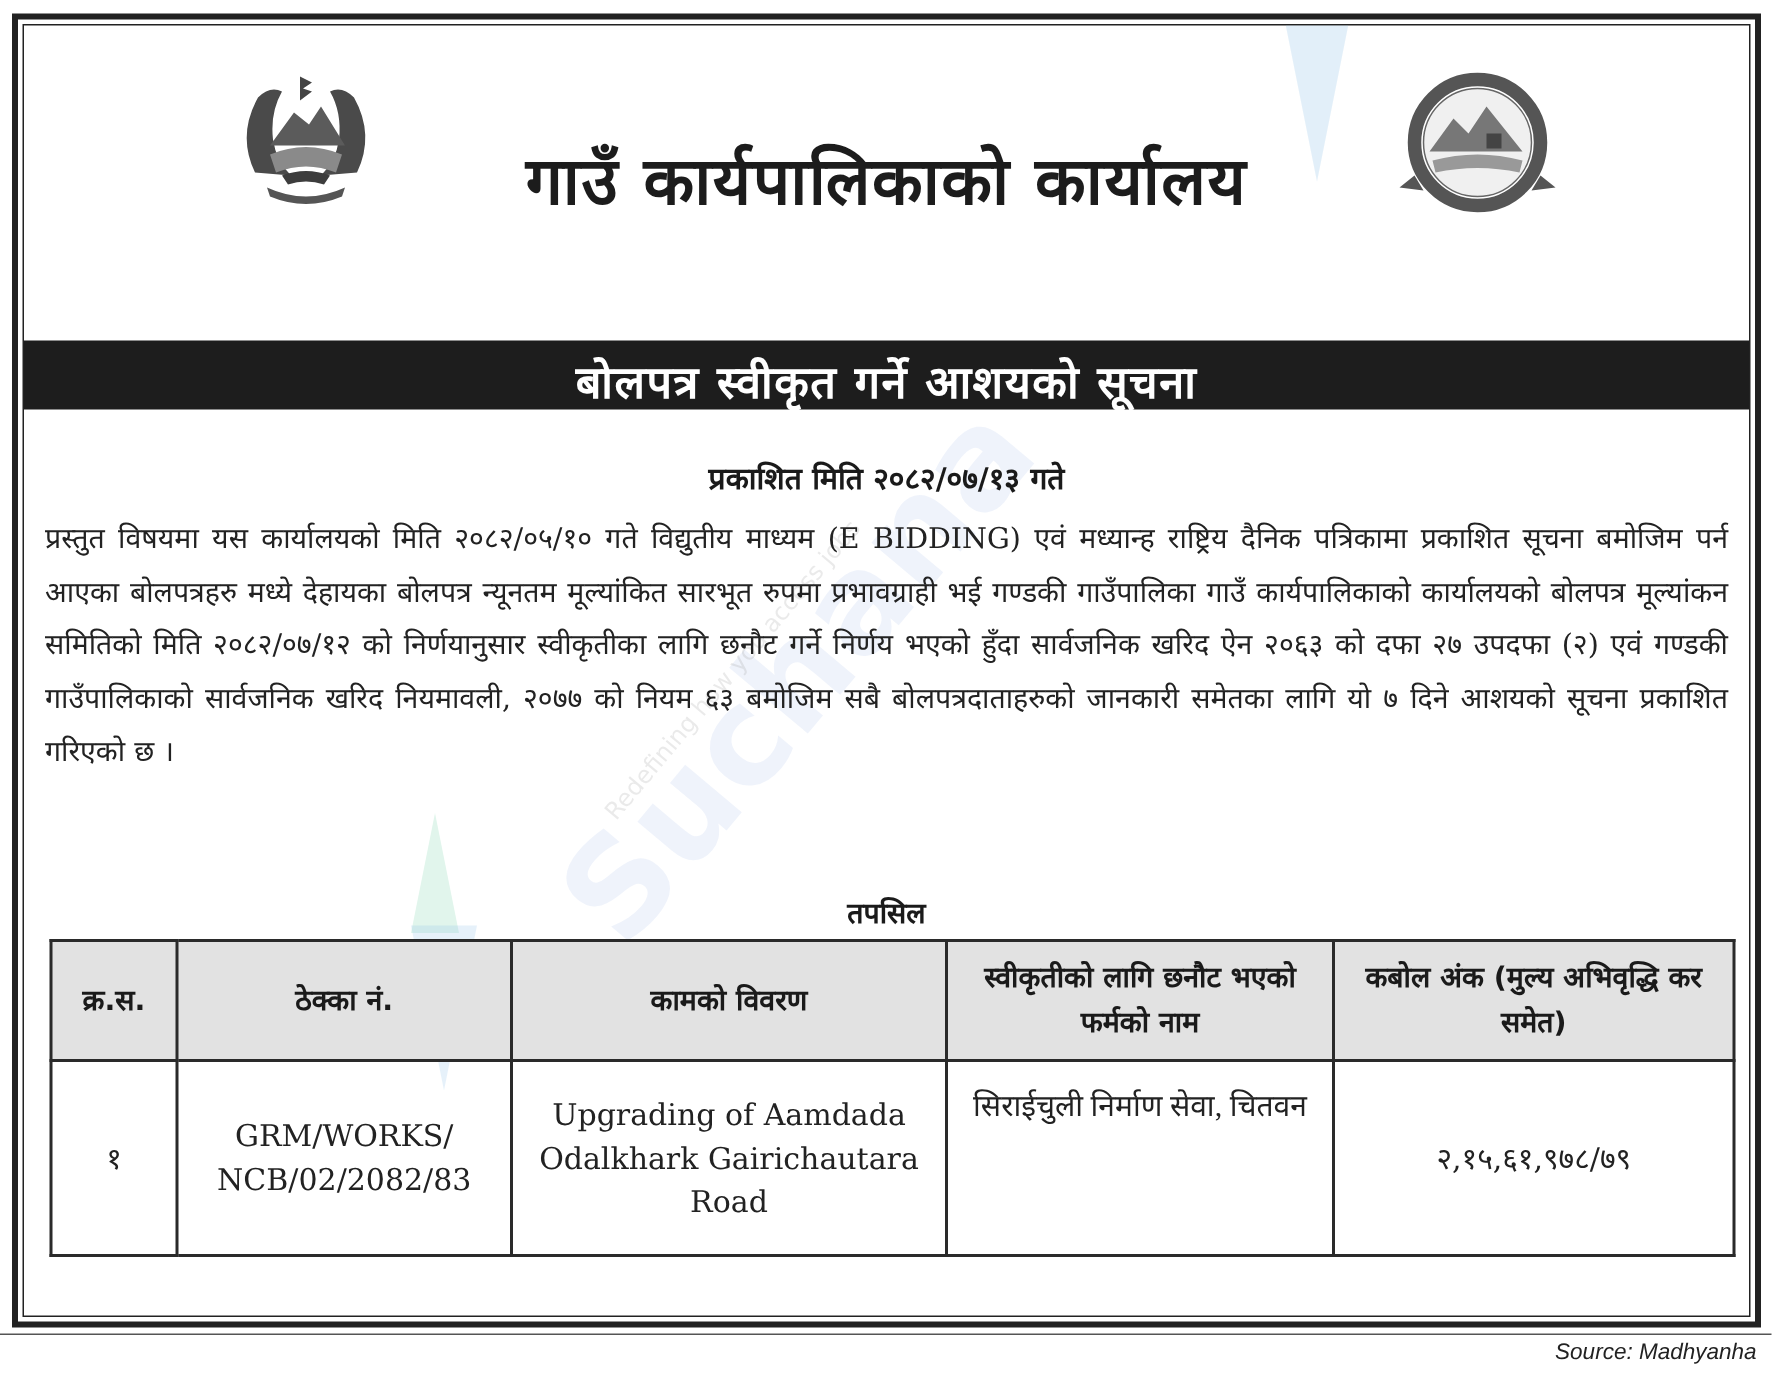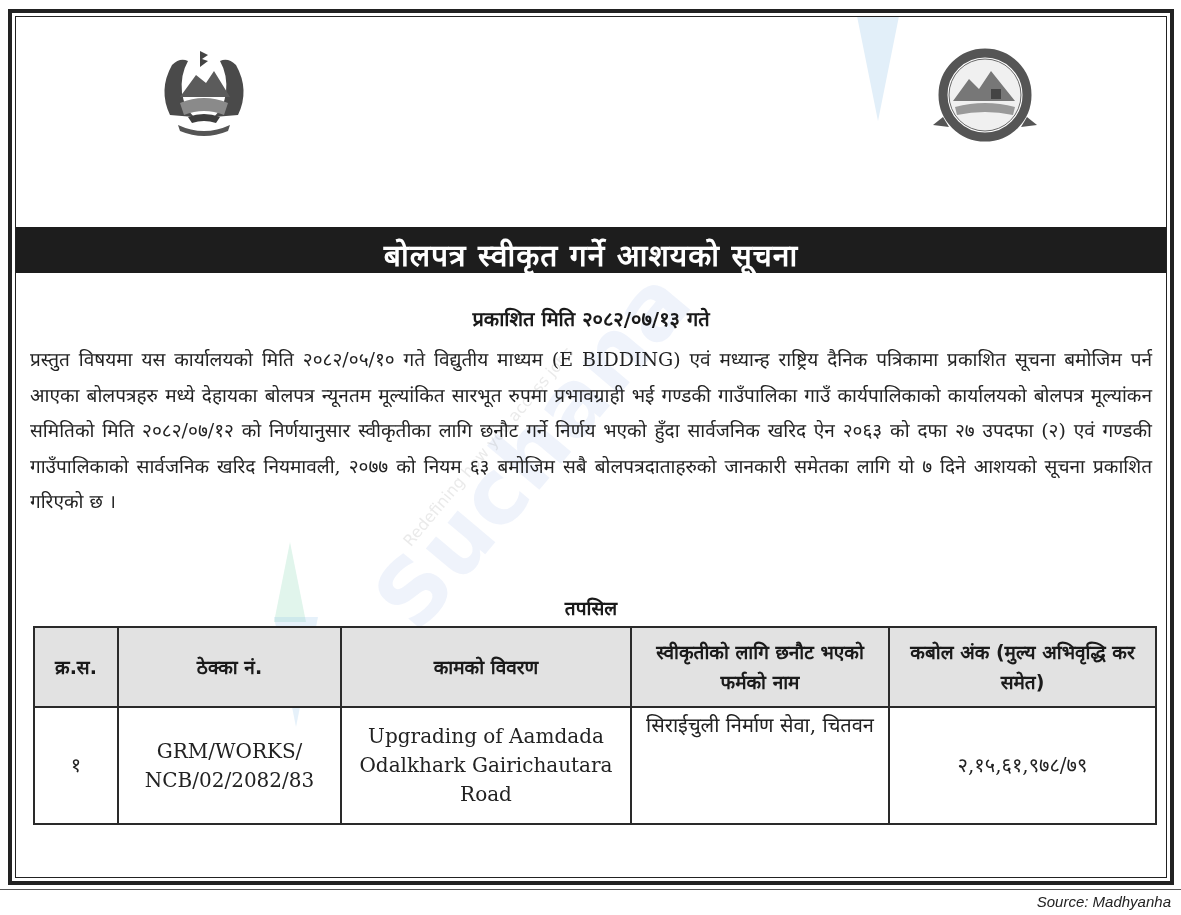--- a/index.html
+++ b/index.html
@@ -126,20 +126,21 @@
     <svg class="logo logo-right" viewBox="0 0 108 100">
       <circle cx="54" cy="50" r="42" fill="none" stroke="#555" stroke-width="9"></circle>
       <circle cx="54" cy="50" r="36" fill="#f0f0f0" stroke="#666" stroke-width="1"></circle>
       <path d="M22 56 L38 34 L48 44 L60 26 L84 56 Z" fill="#777"></path>
       <path d="M24 62 Q54 54 84 62 L82 70 Q54 64 26 70 Z" fill="#999"></path>
       <rect x="60" y="44" width="10" height="10" fill="#444"></rect>
       <path d="M12 72 L2 80 L18 82 Z" fill="#555"></path>
       <path d="M96 72 L106 80 L90 82 Z" fill="#555"></path>
     </svg>
 
+    <div class="hdr hdr-2">गाउँ कार्यपालिकाको कार्यालय</div>
 
     <div class="title-band">बोलपत्र स्वीकृत गर्ने आशयको सूचना</div>
 
     <div class="pub-date">प्रकाशित मिति २०८२/०७/१३ गते</div>
 
     <div class="body-para">प्रस्तुत विषयमा यस कार्यालयको मिति २०८२/०५/१० गते विद्युतीय माध्यम (E BIDDING) एवं मध्यान्ह राष्ट्रिय दैनिक पत्रिकामा प्रकाशित सूचना बमोजिम पर्न आएका बोलपत्रहरु मध्ये देहायका बोलपत्र न्यूनतम मूल्यांकित सारभूत रुपमा प्रभावग्राही भई गण्डकी गाउँपालिका गाउँ कार्यपालिकाको कार्यालयको बोलपत्र मूल्यांकन समितिको मिति २०८२/०७/१२ को निर्णयानुसार स्वीकृतीका लागि छनौट गर्ने निर्णय भएको हुँदा सार्वजनिक खरिद ऐन २०६३ को दफा २७ उपदफा (२) एवं गण्डकी गाउँपालिकाको सार्वजनिक खरिद नियमावली, २०७७ को नियम ६३ बमोजिम सबै बोलपत्रदाताहरुको जानकारी समेतका लागि यो ७ दिने आशयको सूचना प्रकाशित गरिएको छ ।</div>
 
     <div class="tapsil">तपसिल</div>
 
     <table class="award">
@@ -157,21 +158,21 @@
           <th>कामको विवरण</th>
           <th>स्वीकृतीको लागि छनौट भएको फर्मको नाम</th>
           <th>कबोल अंक (मुल्य अभिवृद्धि कर समेत)</th>
         </tr>
       </thead>
       <tbody>
         <tr>
           <td>१</td>
           <td>GRM/WORKS/ NCB/02/2082/83</td>
           <td>Upgrading of Aamdada Odalkhark Gairichautara Road</td>
-          <td style="vertical-align:top;padding-top:3px;">सिराईचुली निर्माण सेवा, चितवन</td>
+          <td style="vertical-align:top;padding-top:16px;font-family:Liberation Serif, serif;">सिराईचुली निर्माण सेवा, चितवन</td>
           <td>२,१५,६१,९७८/७९</td>
         </tr>
       </tbody>
     </table>
 
   </div>
 </div>
 
 <div class="source-rule"></div>
 <div class="source">Source: Madhyanha</div>

